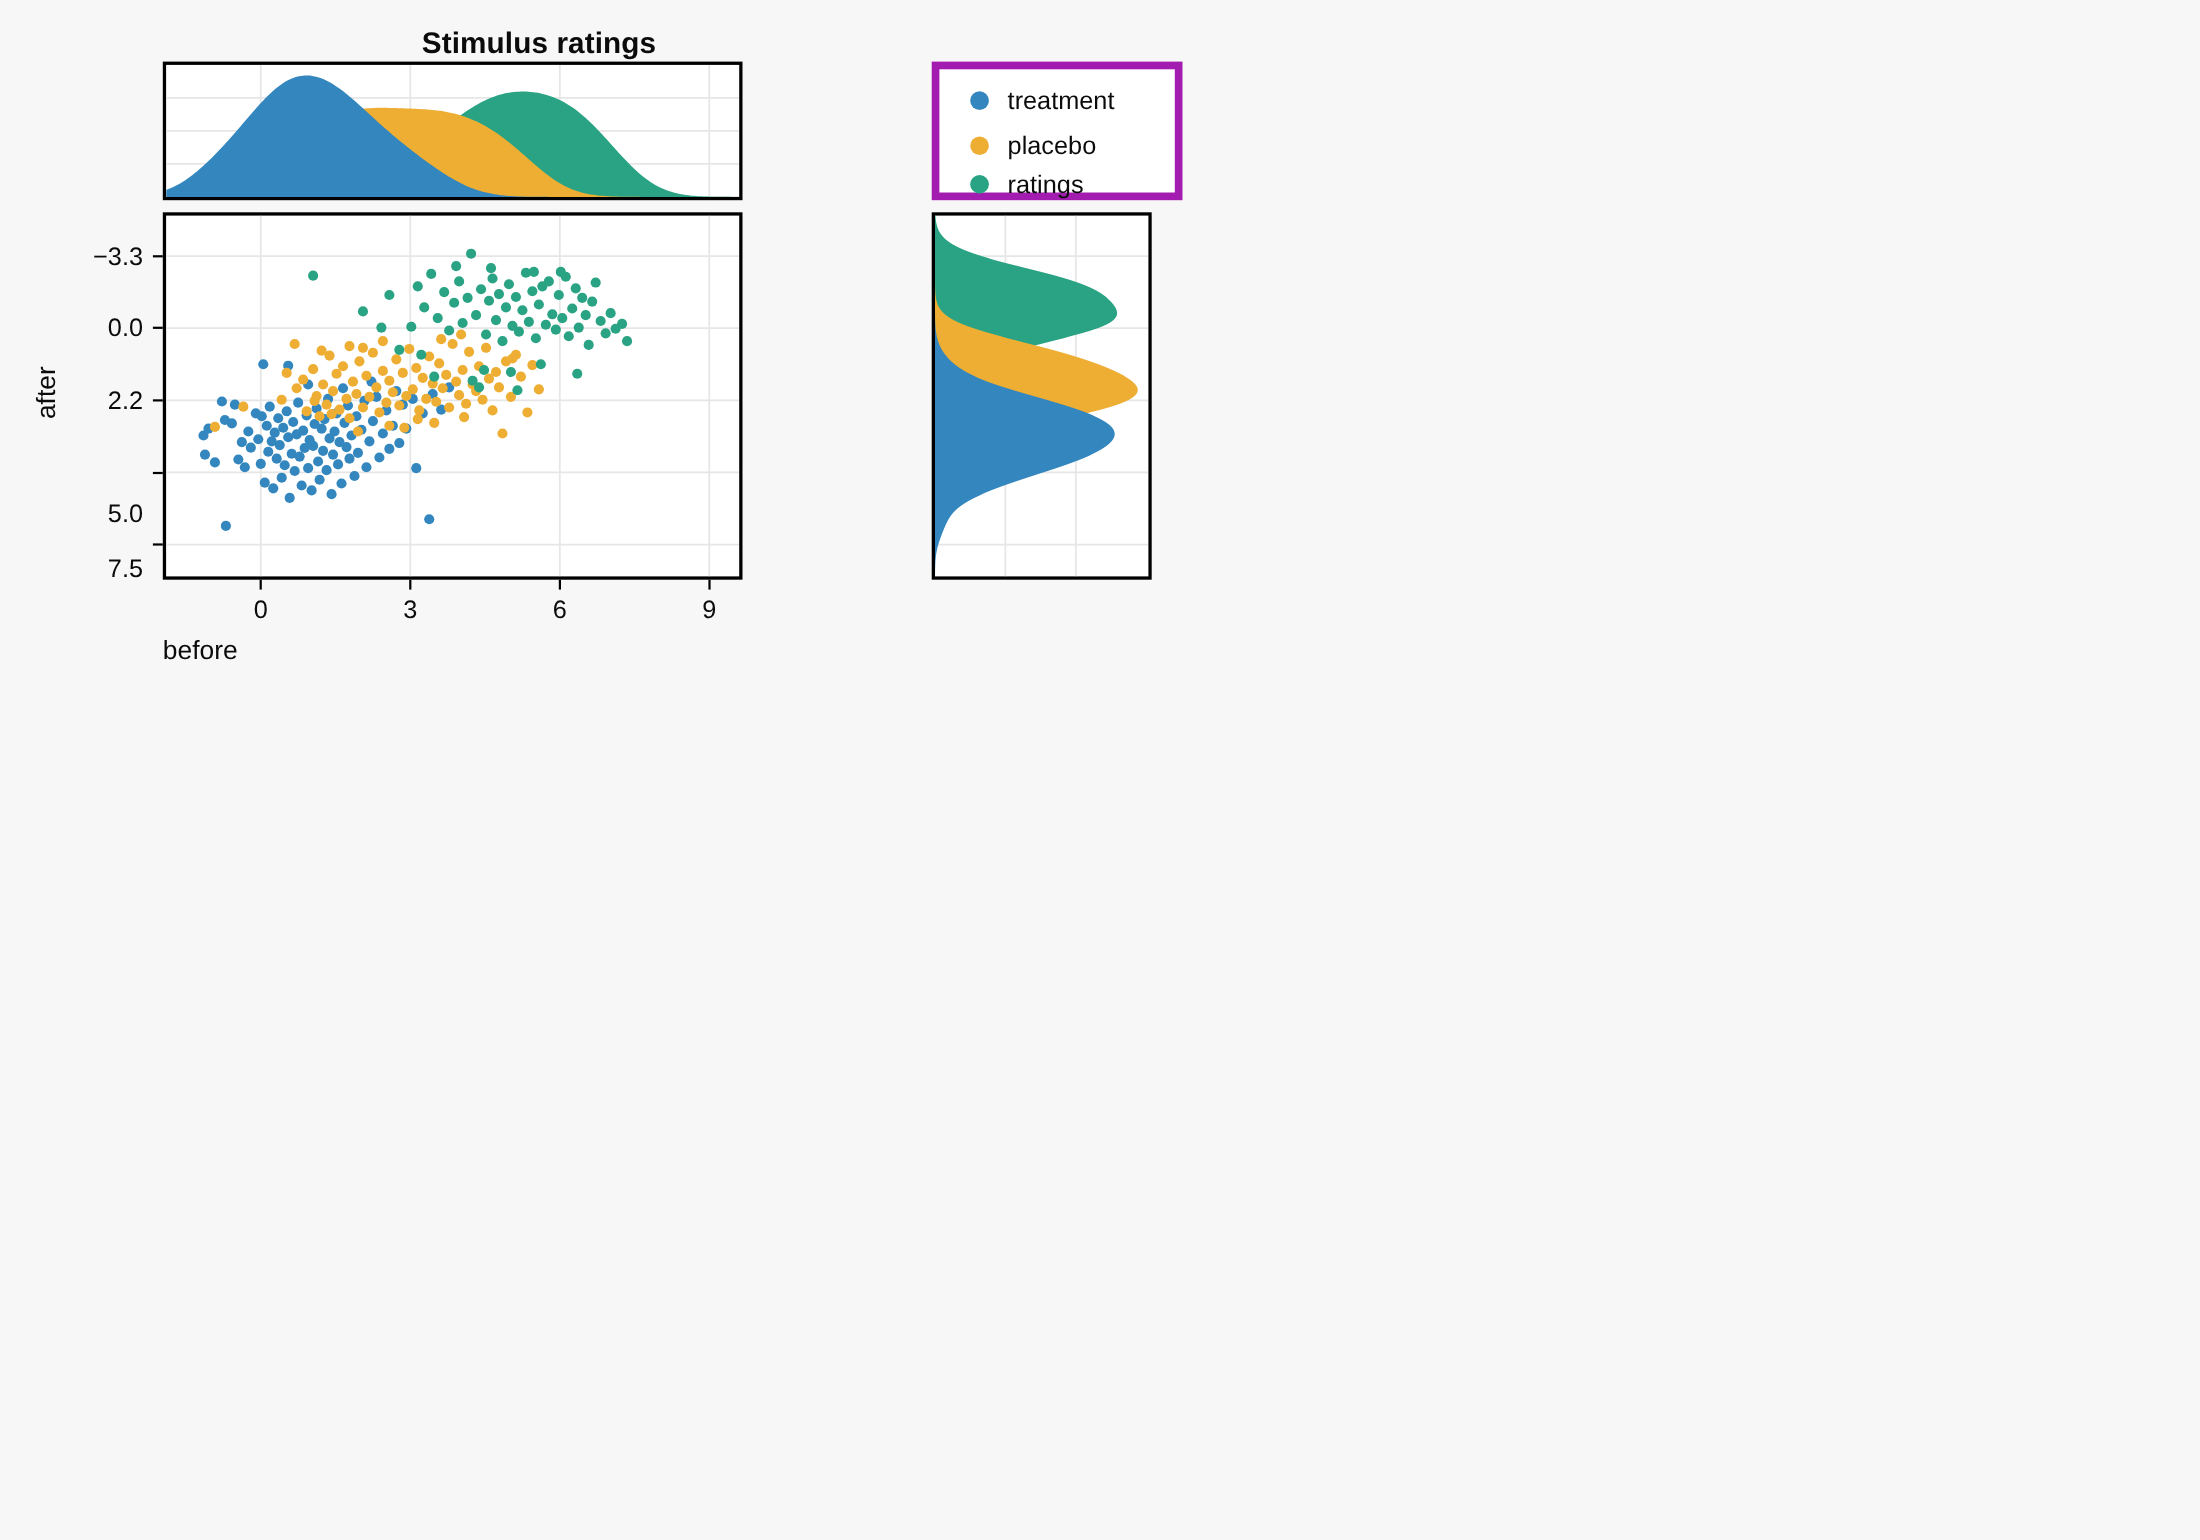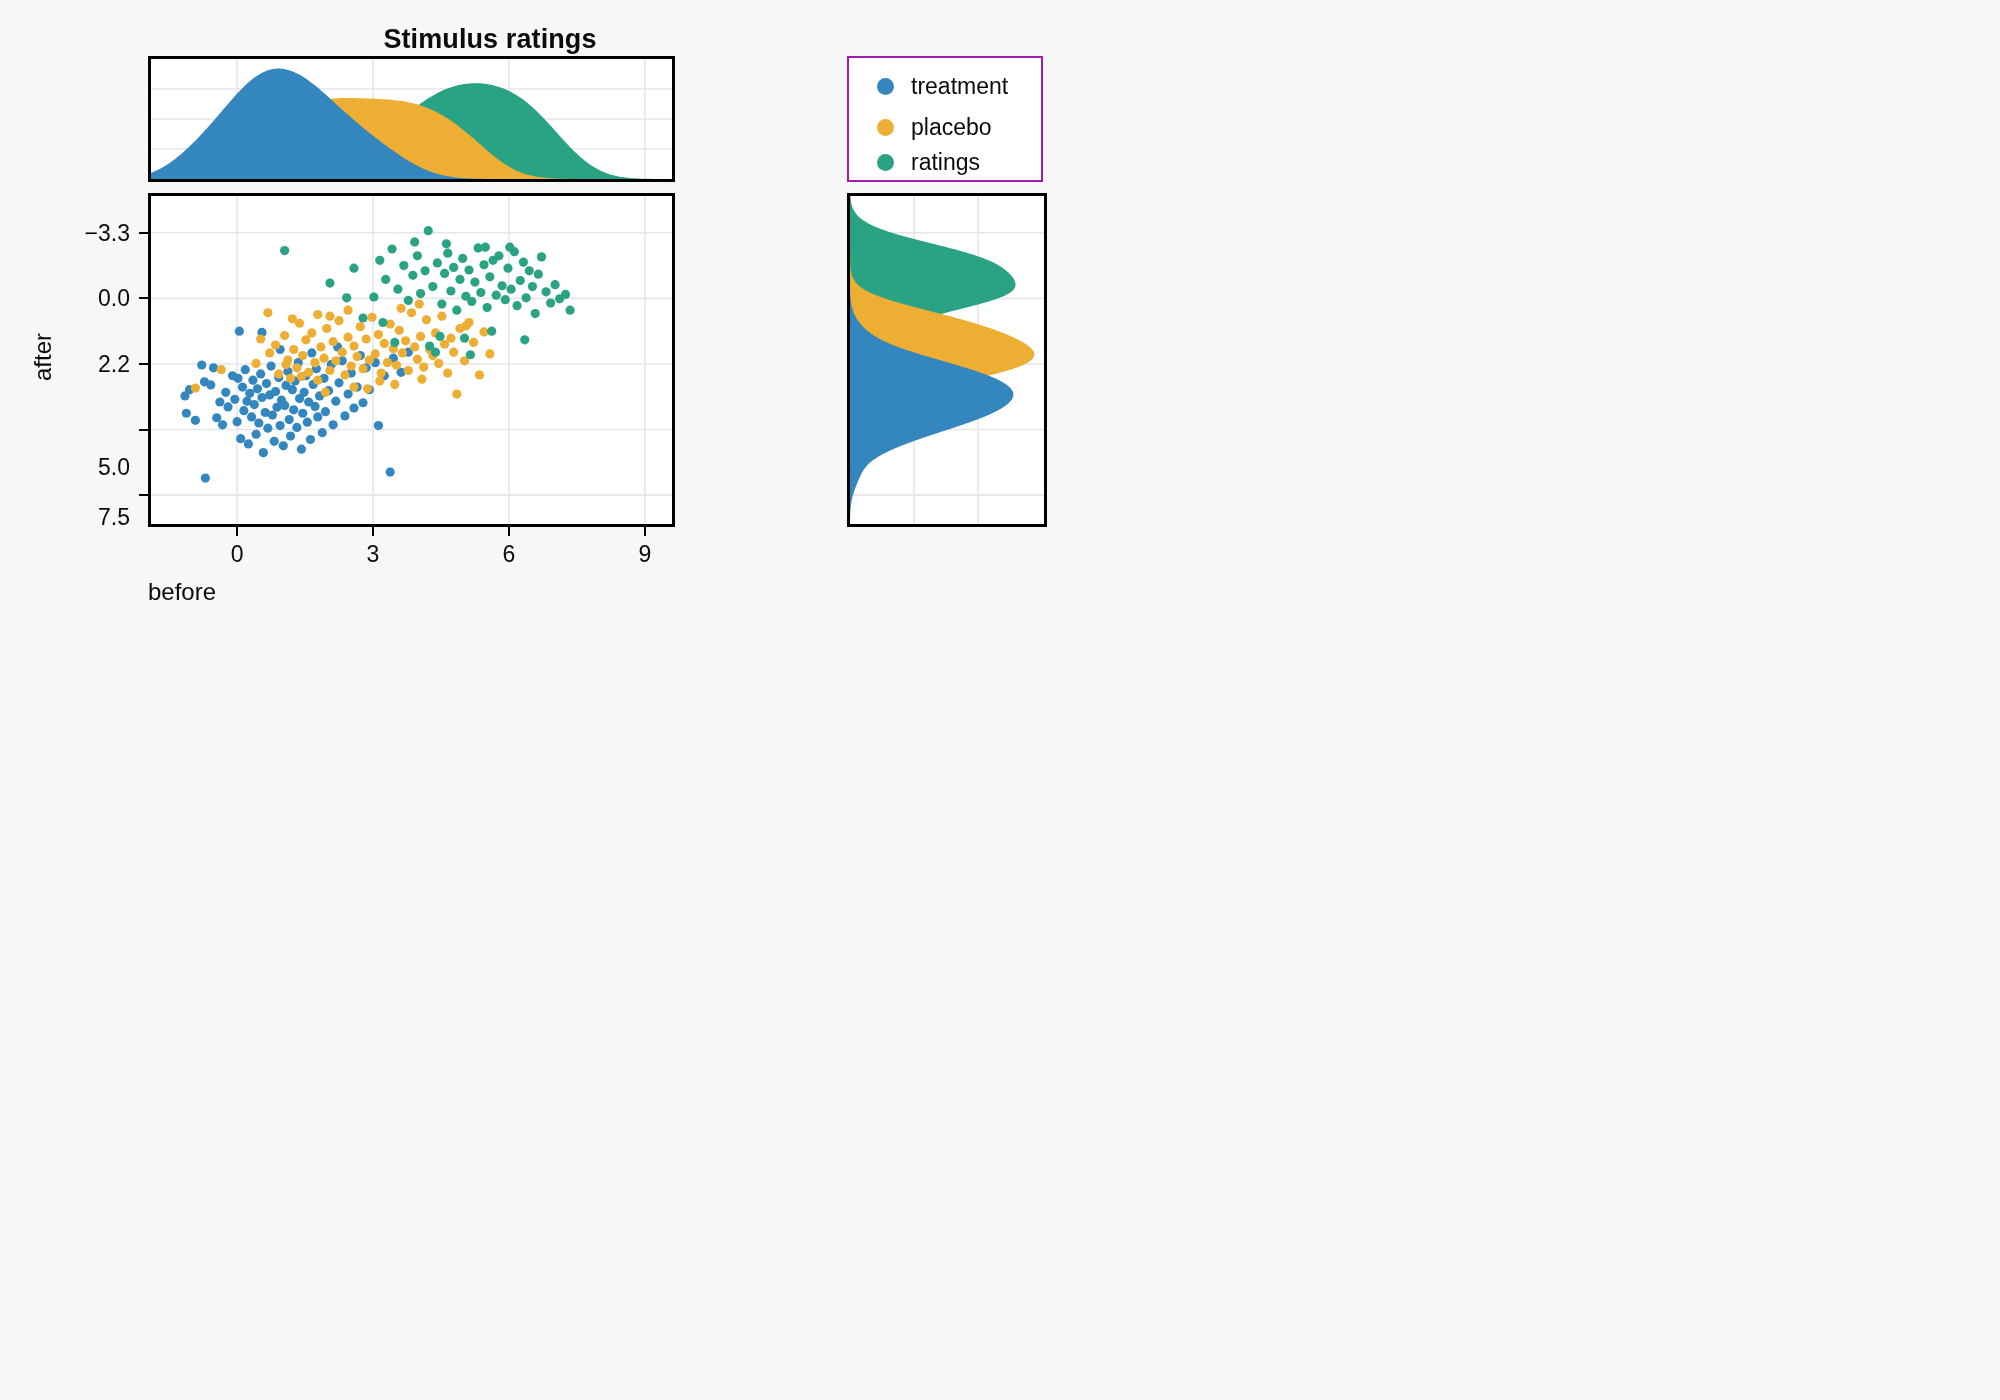--- a/index.html
+++ b/index.html
@@ -61,24 +61,24 @@
   #right-density-panel {
     left: 847px;
     top: 193px;
     width: 200px;
     height: 334px;
   }
 
   #legend-panel {
     left: 847px;
     top: 56px;
-    width: 196px;
+    width: 228px;
     height: 126px;
     background: #ffffff;
-    border: 2px solid #a21caf;
+    border: 7px solid #a21caf;
     box-sizing: border-box;
     position: absolute;
   }
 
   .panel-svg, .legend-svg {
     display: block;
     width: 100%;
     height: 100%;
   }
 

